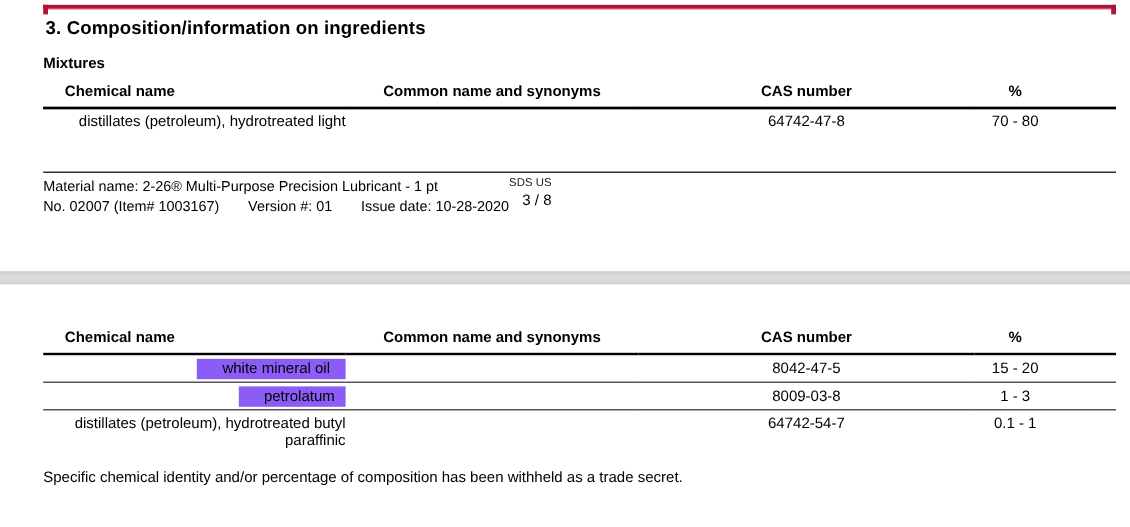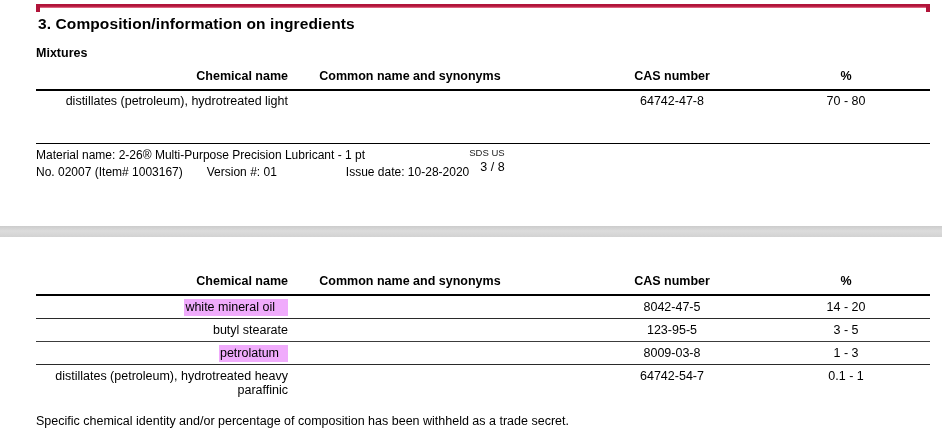--- a/index.html
+++ b/index.html
@@ -50,21 +50,21 @@
   table.ingredients col.c1 { width: 252px; }
   table.ingredients col.c2 { width: 244px; }
   table.ingredients col.c3 { width: 280px; }
   table.ingredients col.c4 { width: 118px; }
   table.ingredients th {
     font-weight: bold;
     padding: 0 0 5px 0;
     border-bottom: 2px solid #000;
     line-height: 15px;
   }
-  table.ingredients th.h-chem { text-align: right; padding-left: 18px; }
+  table.ingredients th.h-chem { text-align: left; padding-left: 18px; }
   table.ingredients th.h-common, table.ingredients th.h-cas { text-align: center; }
   table.ingredients th.h-pct { text-align: center; padding-right: 50px; }
   table.ingredients td {
     vertical-align: top;
     line-height: 14px;
     padding-top: 4px;
     padding-bottom: 4px;
   }
   table.ingredients td.cell-chem { text-align: right; padding-left: 16px; }
   table.ingredients td.cell-cas { text-align: center; }
@@ -76,42 +76,42 @@
   .doc-footer {
     margin: 31px 0 0 36px;
     width: 894px;
     border-top: 1px solid #000;
     padding-top: 3px;
     display: flex;
     justify-content: flex-start;
   }
   .doc-footer .left-block { font-size: 12px; line-height: 16.5px; }
   .doc-footer .no-line span { margin-right: 24px; }
-  .doc-footer .no-line span:last-child { margin-right: 0; margin-left: 45px; }
+  .doc-footer .no-line span:last-child { margin-right: 0; }
   .doc-footer .right-block { text-align: right; }
   .doc-footer .sds-region { font-size: 9.5px; line-height: 12px; color: #1a1a1a; }
   .doc-footer .page-number { font-size: 12.5px; line-height: 17px; }
 
   
   .page-break {
     margin-top: 46px;
     width: 942px;
     height: 11px;
     background: linear-gradient(180deg, #cccccc 0%, #dcdcdc 45%, #d2d2d2 100%);
   }
 
   
   #table2 { margin-top: 37px; }
   #table2 tbody tr { border-bottom: 1px solid #3c3c3c; }
   #table2 tbody tr.last { border-bottom: none; }
   #table2 tbody tr.hl-row { border-bottom: 1.5px solid #2a2a2a; }
 
   .hl {
-    background: #f0abfc;
-    padding: 1px 0 2px 1px;
+    background: #8b5cf6;
+    padding: 1px 0 2px 21px;
     margin-left: -5px;
   }
   .hl.hl-wide { padding-right: 13px; }
   .hl.hl-med  { padding-right: 9px; }
 
   .trade-secret-note {
     margin: 13px 0 0 36px;
     font-size: 12.5px;
     line-height: 15px;
   }
@@ -188,36 +188,30 @@
         <th class="h-common">Common name and synonyms</th>
         <th class="h-cas">CAS number</th>
         <th class="h-pct">%</th>
       </tr>
     </thead>
     <tbody>
       <tr class="hl-row">
         <td class="cell-chem"><span class="hl hl-wide">white mineral oil</span></td>
         <td></td>
         <td class="cell-cas">8042-47-5</td>
-        <td class="cell-pct">14 - 20</td>
-      </tr>
-      <tr>
-        <td class="cell-chem">butyl stearate</td>
-        <td></td>
-        <td class="cell-cas">123-95-5</td>
-        <td class="cell-pct">3 - 5</td>
+        <td class="cell-pct">15 - 20</td>
       </tr>
       <tr class="hl-row">
         <td class="cell-chem"><span class="hl hl-med">petrolatum</span></td>
         <td></td>
         <td class="cell-cas">8009-03-8</td>
         <td class="cell-pct">1 - 3</td>
       </tr>
       <tr class="last">
-        <td class="cell-chem">distillates (petroleum), hydrotreated heavy paraffinic</td>
+        <td class="cell-chem">distillates (petroleum), hydrotreated butyl paraffinic</td>
         <td></td>
         <td class="cell-cas">64742-54-7</td>
         <td class="cell-pct">0.1 - 1</td>
       </tr>
     </tbody>
   </table>
 
   <div class="trade-secret-note">Specific chemical identity and/or percentage of composition has been withheld as a trade secret.</div>
 
 </div>

